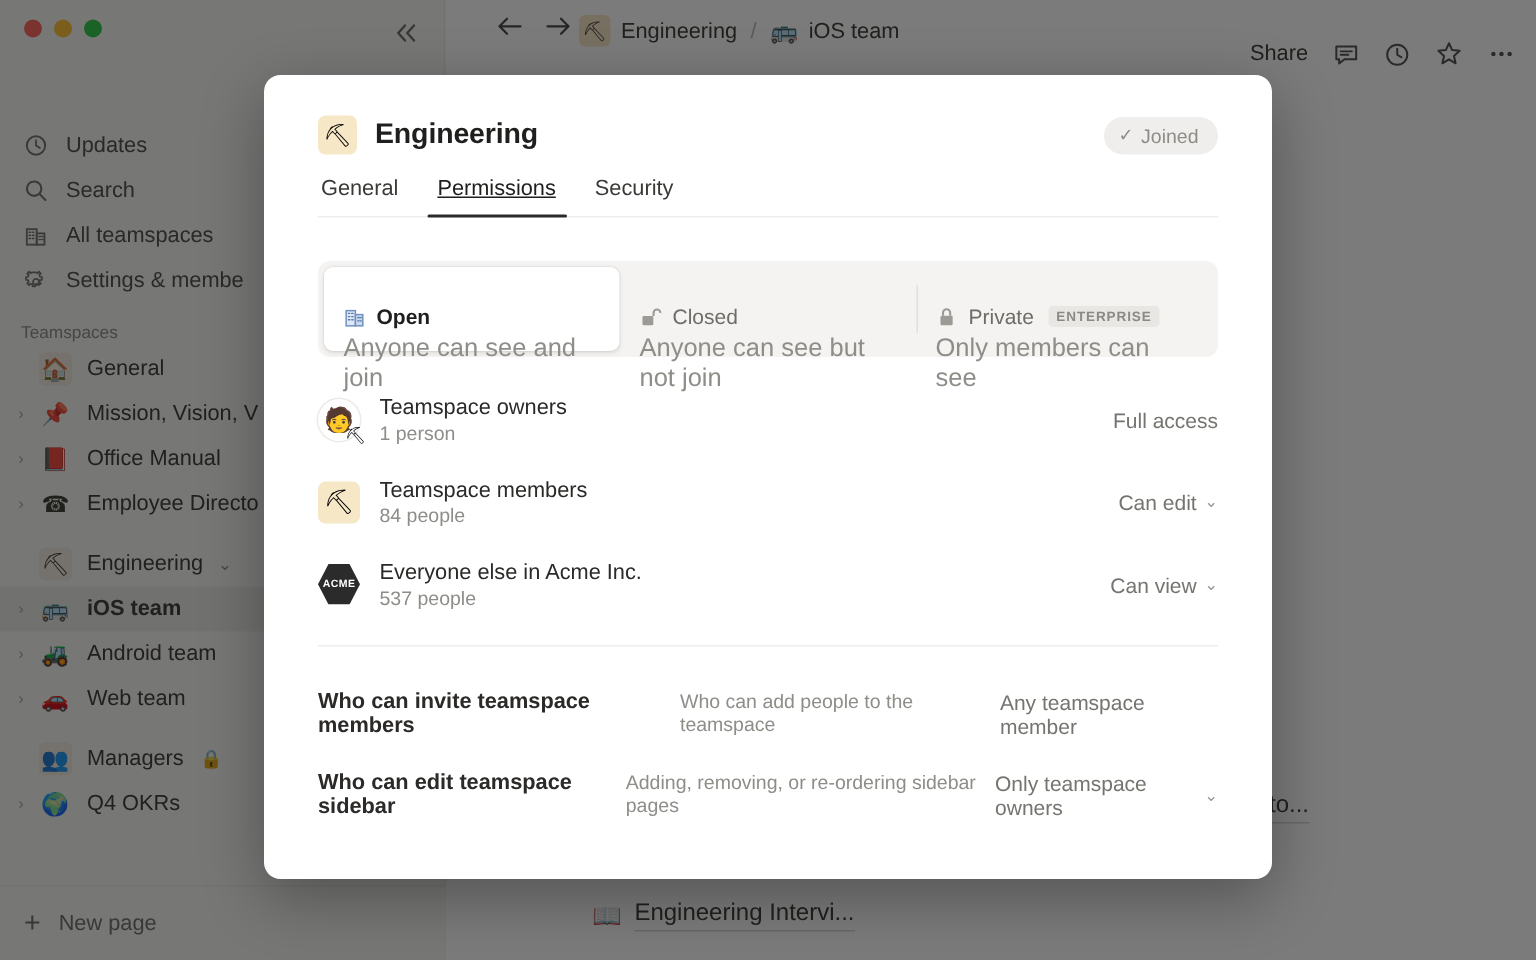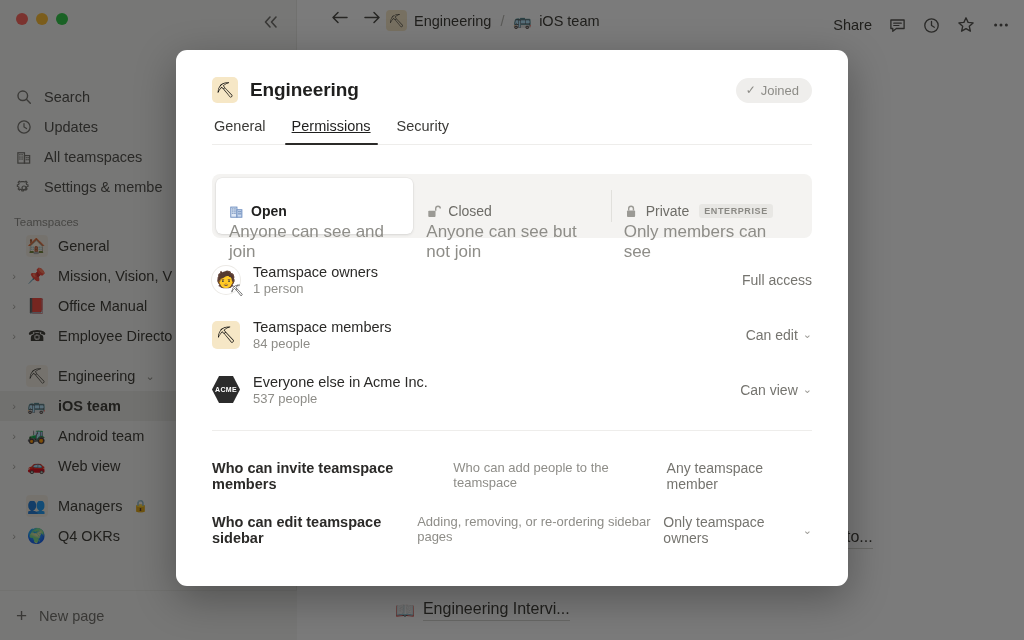--- a/index.html
+++ b/index.html
@@ -66,21 +66,21 @@
   .bc-emoji-box {
     width: 21px; height: 21px; border-radius: 4px;
     background: #f6e7c6;
     display: inline-flex; align-items: center; justify-content: center;
     font-size: 13px;
   }
   .bc-sep { color: #b6b5b0; padding: 0 2px; }
   .bc-emoji { font-size: 15px; }
 
   .topbar-right {
-    position: absolute; top: 16px; right: 14px;
+    position: absolute; top: 27px; right: 14px;
     display: flex; align-items: center; gap: 17px;
     color: #37352f; font-size: 14.5px; margin-left: 36px;
   }
   .topbar-right .ic { font-size: 16px; color: #4c4b47; display:flex; }
 
   
   .ws-header {
     position: absolute; top: 48px; left: 14px;
     display: flex; align-items: center; gap: 10px;
     font-size: 15px; font-weight: 700; color: #37352f;
@@ -391,34 +391,34 @@
           <circle cx="14.4" cy="9" r="1.5" fill="#4c4b47"></circle>
         </svg>
       </span>
     </div>
 
 
     <div class="side-list">
       <div class="side-row">
         <span class="sic">
           <svg width="16" height="16" viewBox="0 0 17 17">
+            <circle cx="8.5" cy="8.5" r="6.5" fill="none" stroke="#71706b" stroke-width="1.4"></circle>
+            <path d="M8.5 4.8 V8.5 L11.2 10.2" fill="none" stroke="#71706b" stroke-width="1.3" stroke-linecap="round"></path>
+          </svg>
+        </span>
+        <span>Updates</span>
+      </div>
+      <div class="side-row">
+        <span class="sic">
+          <svg width="16" height="16" viewBox="0 0 17 17">
             <circle cx="7.2" cy="7.2" r="5.1" fill="none" stroke="#71706b" stroke-width="1.5"></circle>
             <path d="M11 11 L15.2 15.2" stroke="#71706b" stroke-width="1.5" stroke-linecap="round"></path>
           </svg>
         </span>
         <span>Search</span>
-      </div>
-      <div class="side-row">
-        <span class="sic">
-          <svg width="16" height="16" viewBox="0 0 17 17">
-            <circle cx="8.5" cy="8.5" r="6.5" fill="none" stroke="#71706b" stroke-width="1.4"></circle>
-            <path d="M8.5 4.8 V8.5 L11.2 10.2" fill="none" stroke="#71706b" stroke-width="1.3" stroke-linecap="round"></path>
-          </svg>
-        </span>
-        <span>Updates</span>
       </div>
       <div class="side-row">
         <span class="sic">
           <svg width="16" height="16" viewBox="0 0 17 17">
             <rect x="2" y="4" width="7" height="11" fill="none" stroke="#71706b" stroke-width="1.3"></rect>
             <rect x="9" y="7" width="5.5" height="8" fill="none" stroke="#71706b" stroke-width="1.3"></rect>
             <path d="M3.6 6.2h1M6 6.2h1M3.6 8.4h1M6 8.4h1M3.6 10.6h1M6 10.6h1M10.6 9.2h1M12.6 9.2h1M10.6 11.4h1M12.6 11.4h1" stroke="#71706b" stroke-width="1.1" stroke-linecap="round"></path>
           </svg>
         </span>
         <span>All teamspaces</span>
@@ -468,21 +468,21 @@
         <span class="lbl">iOS team</span>
       </div>
       <div class="ts-row">
         <span class="chev">›</span>
         <span class="emo">🚜</span>
         <span class="lbl">Android team</span>
       </div>
       <div class="ts-row">
         <span class="chev">›</span>
         <span class="emo">🚗</span>
-        <span class="lbl">Web view</span>
+        <span class="lbl">Web team</span>
       </div>
       <div style="height:10px"></div>
       <div class="ts-row">
         <span class="sp"></span>
         <span class="emo boxed">👥</span>
         <span class="lbl">Managers</span>
         <span class="lockmark">🔒</span>
       </div>
       <div class="ts-row">
         <span class="chev">›</span>

